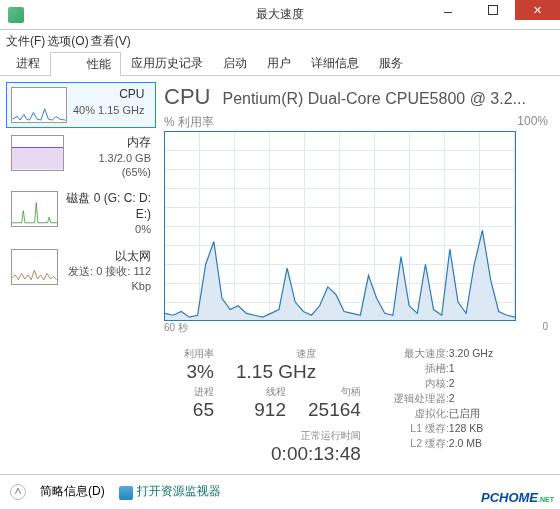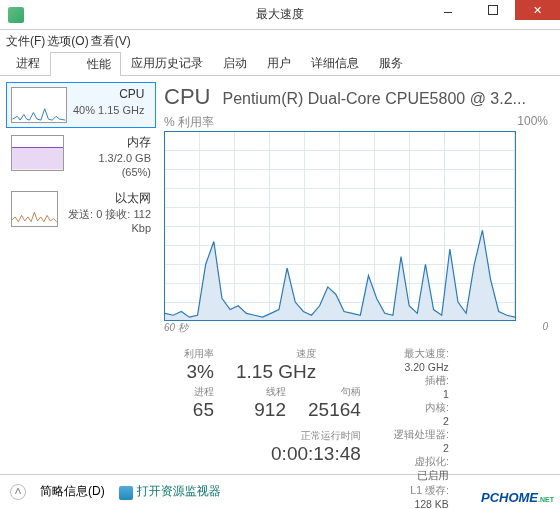--- a/index.html
+++ b/index.html
@@ -35,30 +35,30 @@
 .main-header { display: flex; align-items: baseline; gap: 12px; margin-bottom: 4px; }
 .main-header .big { font-size: 22px; color: #555; font-weight: 300; }
 .main-header .sub { font-size: 16px; color: #555; }
 
 .chart-labels { display: flex; justify-content: space-between; font-size: 12px; color: #888; }
 .chart { width: 352px; height: 190px; border: 1px solid #2a7ab8; background: #fff; background-image:
   repeating-linear-gradient(to right, transparent 0, transparent 34px, #e0e8f0 34px, #e0e8f0 35px),
   repeating-linear-gradient(to bottom, transparent 0, transparent 18px, #e0e8f0 18px, #e0e8f0 19px);
   position: relative; overflow: hidden; }
 .chart svg { position: absolute; inset: 0; }
-.xlabels { display: flex; justify-content: space-between; font-size: 10px; color: #888; margin-bottom: 2px; font-style: italic; }
+.xlabels { display: flex; justify-content: space-between; font-size: 10px; color: #888; margin-bottom: 2px; }
 
 .stats { display: flex; gap: 0; margin-top: 12px; }
 .statcol { display: flex; flex-direction: column; gap: 0; }
 .statrow { display: flex; gap: 22px; margin-bottom: 2px; }
 .stat { min-width: 50px; }
 .stat .lbl { font-size: 10px; color: #888; }
 .stat .val { font-size: 19px; color: #444; }
 .rightcol { margin-left: 30px; font-size: 10.5px; color: #555; display: flex; flex-direction: column; gap: 1px; }
-.rightcol .row { display: flex; flex-direction: column; }
+.rightcol .row { display: flex; }
 .rightcol .row .k { width: 58px; color: #888; }
 .uptime-lbl { font-size: 10px; color: #888; margin-top: 6px; }
 .uptime-val { font-size: 19px; color: #444; }
 
 .footer { border-top: 1px solid #ccc; height: 34px; display: flex; align-items: center; padding-left: 10px; font-size: 12px; gap: 14px; }
 .footer .chev { color: #888; font-size: 13px; border: 1px solid #bbb; border-radius: 50%; width: 16px; height: 16px; display: flex; align-items: center; justify-content: center; }
 .footer .link { color: #0f766e; display: flex; align-items: flex-end; gap: 4px; }
 .footer .link .mic { width: 14px; height: 14px; background: linear-gradient(#5ad,#28b); border-radius: 2px; }
 
 .watermark { position: absolute; right: 6px; bottom: 4px; font-family: Arial; font-weight: bold; font-style: italic; font-size: 13px; color: #004a9e; text-shadow: 0 0 2px #fff; }
@@ -109,20 +109,29 @@
             <rect x="0" y="12" width="56" height="24" fill="#e8d8f4"></rect>
             <line x1="0" y1="12" x2="56" y2="12" stroke="#7c3cb0"></line>
           </svg></div>
       <div class="info">
           <div class="name">内存</div>
           <div>1.3/2.0 GB (65%)</div>
         </div>
     </div>
     <div class="side-item">
       <div class="thumb"><svg viewBox="0 0 56 36">
+            <polyline fill="none" stroke="#3a9c3a" stroke-width="1" points="0,35 12,35 14,20 16,35 28,35 30,10 32,35 44,35 46,28 48,35 56,35"></polyline>
+          </svg></div>
+      <div class="info">
+          <div class="name">磁盘 0 (G: C: D: E:)</div>
+          <div>0%</div>
+        </div>
+    </div>
+    <div class="side-item">
+      <div class="thumb"><svg viewBox="0 0 56 36">
             <polyline fill="none" stroke="#b86a2a" stroke-width="1" points="0,32 4,28 8,34 12,26 16,33 20,28 24,34 28,22 32,33 36,28 40,34 44,26 48,33 52,30 56,34"></polyline>
           </svg></div>
       <div class="info">
           <div class="name">以太网</div>
           <div>发送: 0 接收: 112 Kbp</div>
         </div>
     </div>
   </div>
 
   <div class="main">

